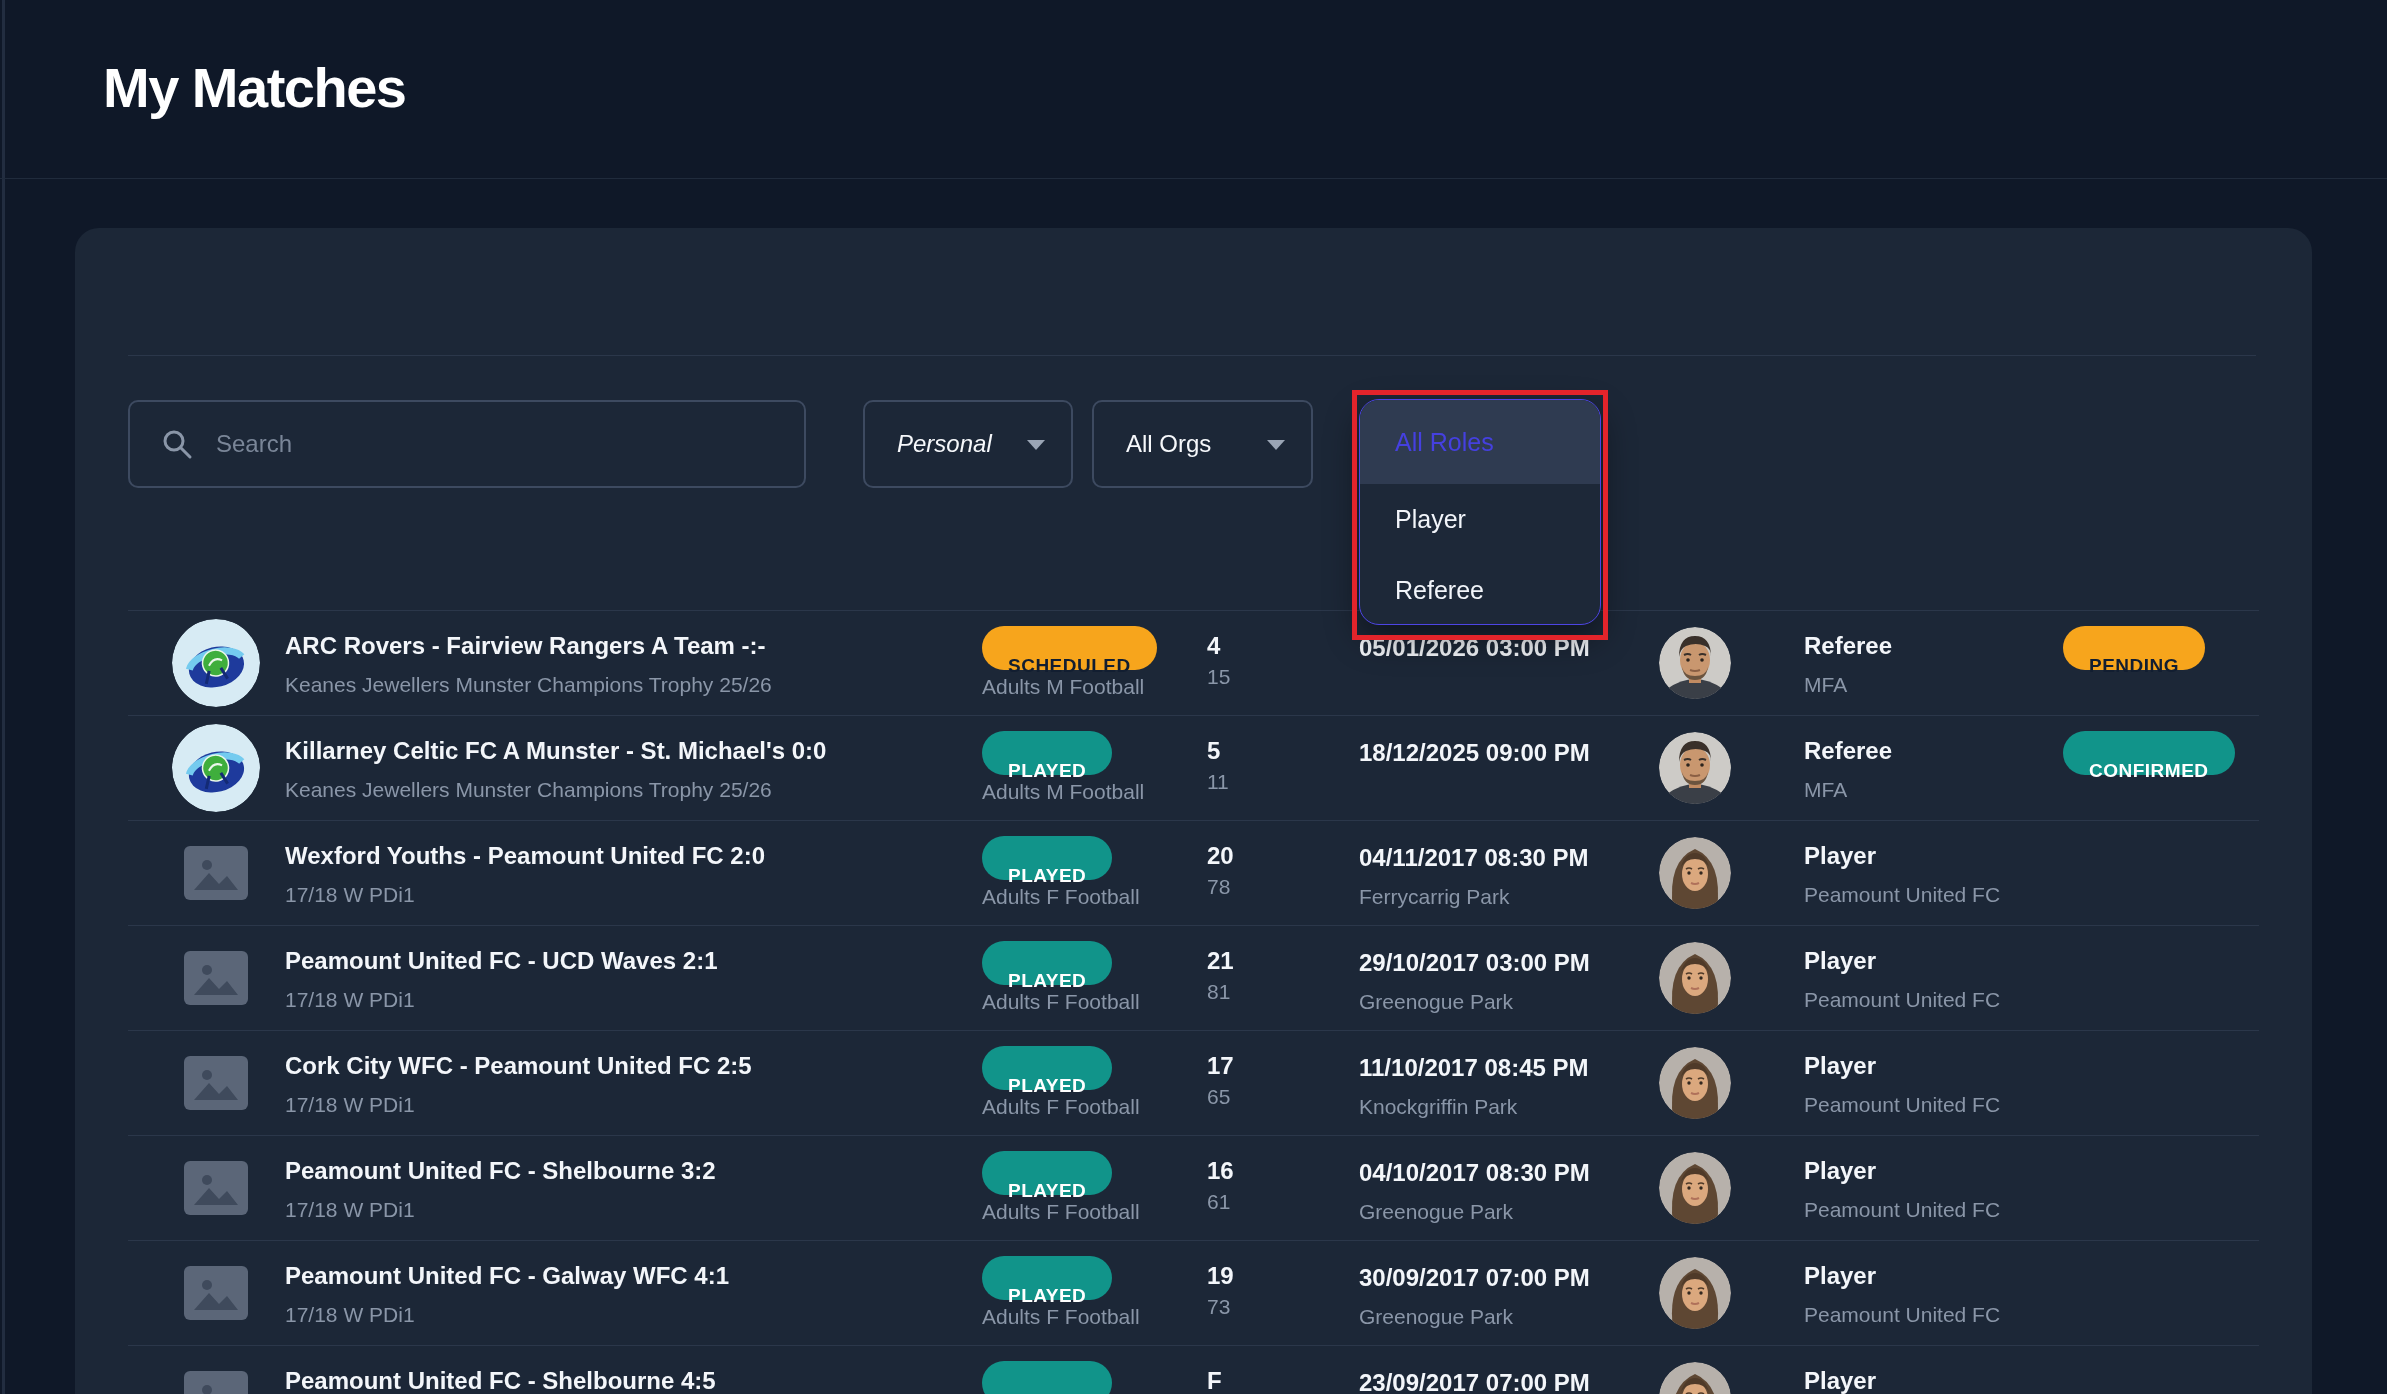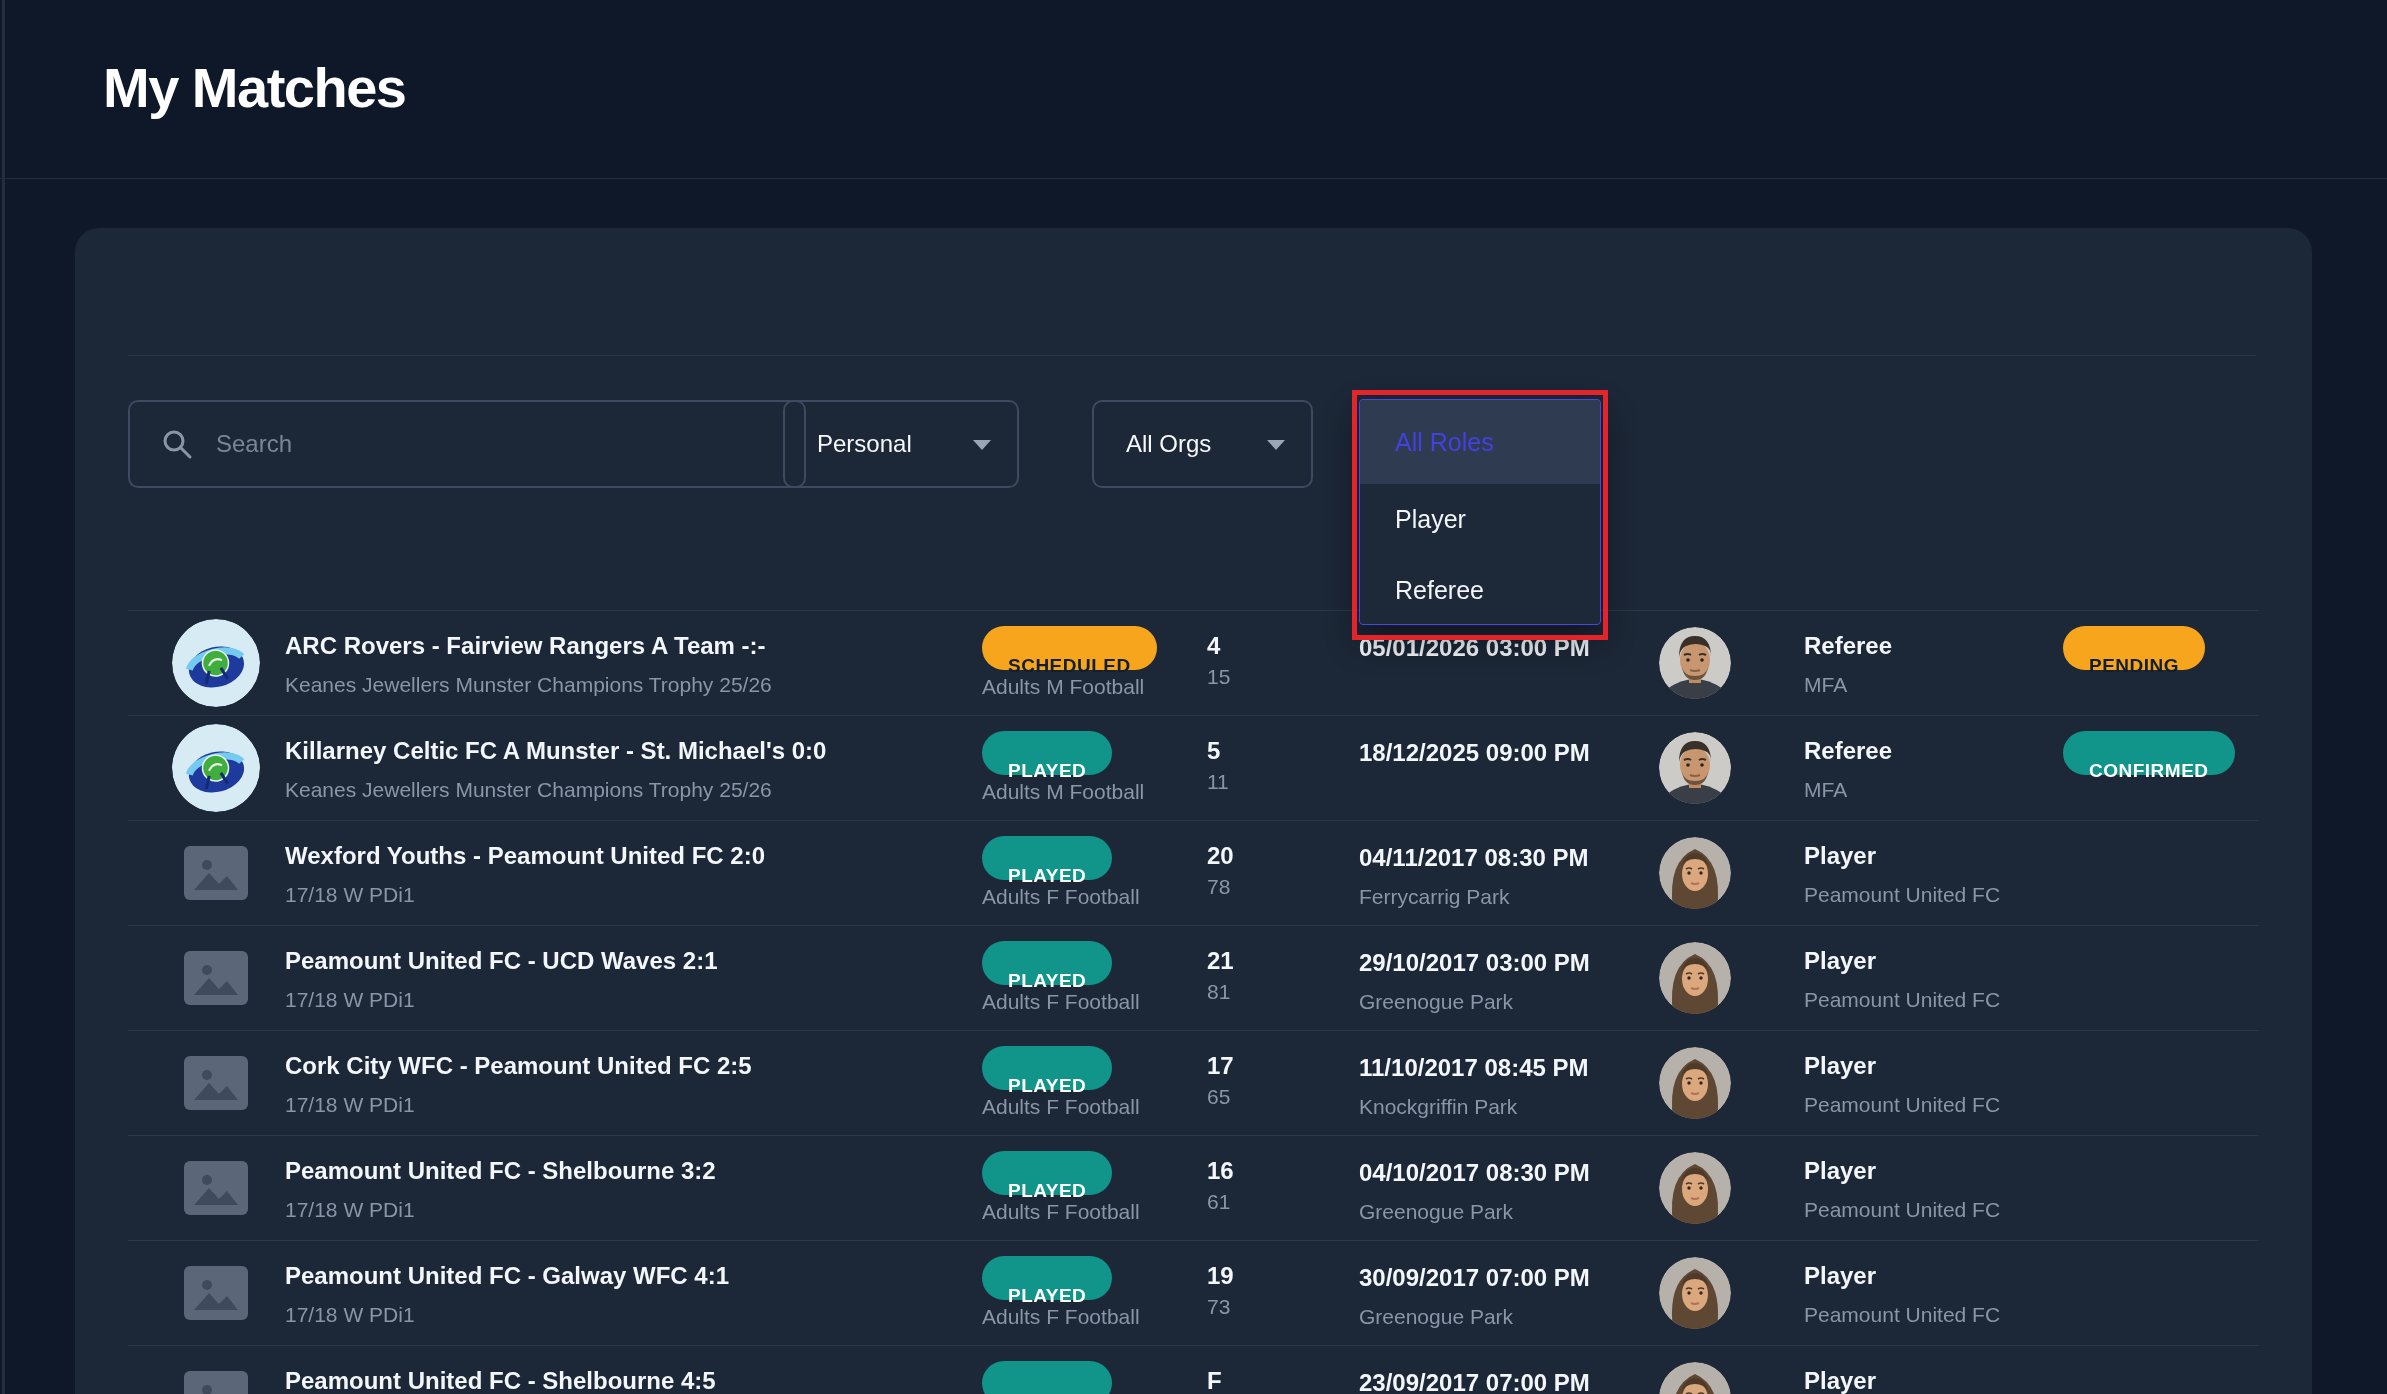--- a/index.html
+++ b/index.html
@@ -26,21 +26,21 @@
   .tab.active{background:var(--pill);border-radius:34px;color:#FFFFFF;padding:0 40px;}
   .tabs-divider{position:absolute;left:53px;right:56px;top:127px;height:1px;background:var(--line);}
   
   .search-box{position:absolute;left:53px;top:172px;width:678px;height:88px;border:2px solid var(--border);border-radius:10px;display:flex;align-items:center;}
   .search-box svg{margin-left:30px;flex:0 0 auto;}
   .search-input{background:transparent;border:none;outline:none;color:var(--txt);font-size:24px;margin-left:22px;width:560px;font-family:inherit;}
   .search-input::placeholder{color:#7A8698;}
   .select{position:absolute;top:172px;height:88px;border:2px solid var(--border);border-radius:10px;display:flex;align-items:center;cursor:pointer;}
   .select .sel-label{font-size:24px;color:#F6F8FB;margin-left:32px;font-weight:500;}
   .caret{position:absolute;right:26px;top:50%;margin-top:-4px;width:0;height:0;border-left:9px solid transparent;border-right:9px solid transparent;border-top:10px solid #9AA5B5;}
-  #personal-select{left:708px;width:236px;}
+  #personal-select{left:788px;width:210px;font-style:italic;}
   #orgs-select{left:1017px;width:221px;}
   
   .thead{position:absolute;left:53px;right:53px;top:302px;height:80px;font-size:22px;font-weight:600;color:var(--header);}
   .th{position:absolute;top:6px;line-height:33px;white-space:pre-line;}
   .th.one{top:22px;}
   .th-match{left:157px;}
   .th-status{left:854px;}
   .th-round{left:1079px;}
   .th-person{left:1531px;}
   .th-role{left:1676px;}
@@ -60,21 +60,21 @@
   .c-age{left:854px;top:64px;font-size:21px;font-weight:500;color:var(--muted);white-space:nowrap;}
   .c-round{left:1079px;top:21px;font-size:24px;font-weight:600;color:var(--txt);}
   .c-roundsub{left:1079px;top:54px;font-size:21px;font-weight:500;color:var(--muted);}
   .c-date{left:1231px;top:23px;font-size:24px;font-weight:600;color:var(--txt);white-space:nowrap;}
   .c-venue{left:1231px;top:64px;font-size:21px;font-weight:500;color:var(--muted);white-space:nowrap;}
   .c-person{left:1531px;top:16px;width:72px;height:72px;border-radius:50%;overflow:hidden;}
   .c-role{left:1676px;top:21px;font-size:24px;font-weight:600;color:var(--txt);white-space:nowrap;}
   .c-org{left:1676px;top:62px;font-size:21px;font-weight:500;color:var(--muted);white-space:nowrap;}
   .c-rstatus{left:1935px;top:15px;}
   
-  .dropdown{position:absolute;left:1359px;top:399px;width:242px;height:226px;background:var(--ddpanel);border:1px solid #4D45E4;border-radius:4px;box-shadow:0 14px 34px rgba(0,0,0,.45);overflow:hidden;z-index:5;}
+  .dropdown{position:absolute;left:1359px;top:399px;width:242px;height:226px;background:var(--ddpanel);border:1px solid #4D45E4;border-radius:20px;box-shadow:0 14px 34px rgba(0,0,0,.45);overflow:hidden;z-index:5;}
   .dd-option{height:71px;line-height:71px;padding-left:35px;font-size:25px;font-weight:500;color:#F2F5FA;cursor:pointer;white-space:nowrap;}
   .dd-option.selected{height:84px;line-height:84px;background:var(--ddselected);color:var(--indigo);}
   .annotation-box{position:absolute;left:1352px;top:390px;width:256px;height:250px;border:5px solid var(--red);z-index:6;pointer-events:none;}
 </style>
 </head>
 <body>
 
 <div id="app">
   <div class="edge-line"></div>
   <h1 class="page-title">My Matches</h1>

